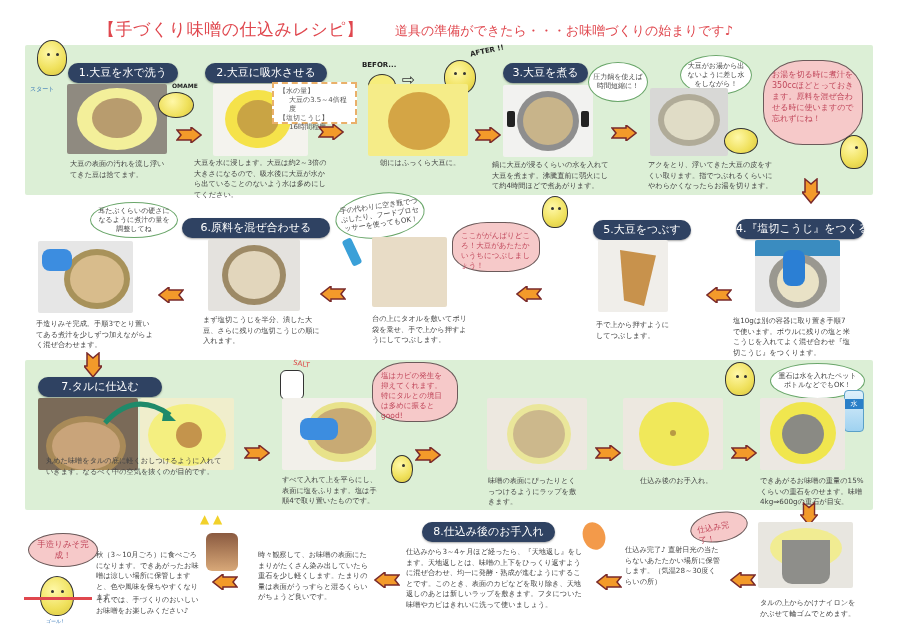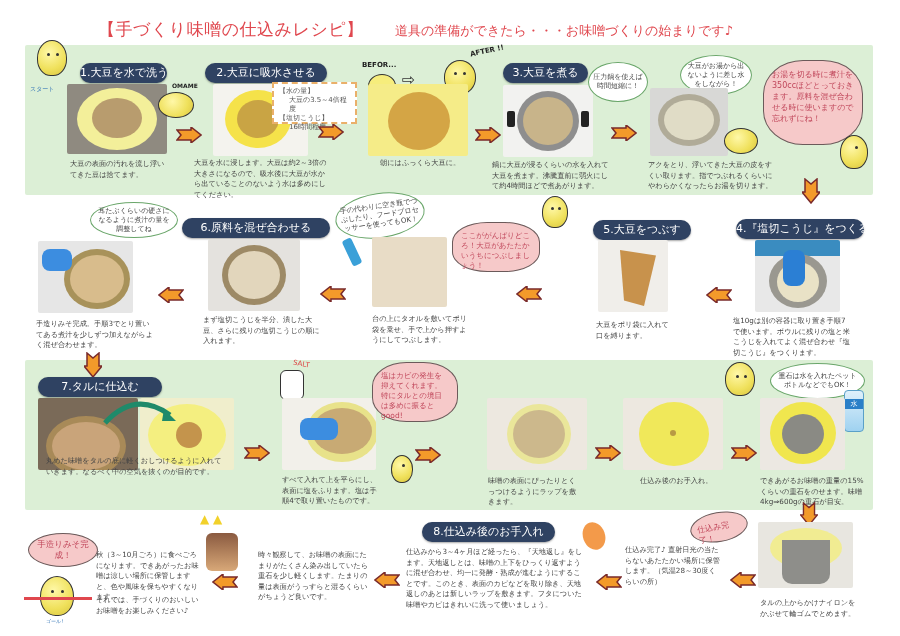--- a/index.html
+++ b/index.html
@@ -27,21 +27,21 @@
 
 <div class="band" style="left:25px;top:45px;width:848px;height:150px"></div>
 <div class="band" style="left:25px;top:360px;width:848px;height:150px"></div>
 
 <div class="bean" style="left:37px;top:40px;width:30px;height:36px">
     <div class="eye" style="left:9px;top:12px"></div>
     <div class="eye" style="left:18px;top:12px"></div>
   </div>
 <div class="abs" style="left:30px;top:85px;font-size:6px;color:#3a7ab8">スタート</div>
 
-<div class="pill" style="left:80px;top:63px;width:87px">1.大豆を水で洗う</div>
+<div class="pill" style="left:68px;top:63px;width:110px">1.大豆を水で洗う</div>
 <div class="photo" style="left:67px;top:84px;width:100px;height:70px;background:#8f8a80">
   <div class="bowl" style="left:10px;top:4px;width:80px;height:62px;background:#f3ef9a"></div>
   <div class="bowl" style="left:25px;top:14px;width:50px;height:40px;background:#b89c6e"></div>
 </div>
 <div class="abs" style="left:172px;top:82px;font-size:6px;font-weight:bold;color:#222">OMAME</div>
 <div class="bean" style="left:158px;top:92px;width:36px;height:26px;border-radius:50%"></div>
 <div class="cap" style="left:70px;top:159px;width:95px">大豆の表面の汚れを流し浮いてきた豆は捨てます。</div>
 
 <svg class="arrowR" style="left:176px;top:127px" width="26" height="16" viewBox="0 0 26 16">
     <path d="M1 3 H15 V0 L25 8 L15 16 V13 H1 L5 8 Z" fill="#f39a2a" stroke="#7a2a2a" stroke-width="1.5"></path>
@@ -121,21 +121,21 @@
 <div class="cap" style="left:733px;top:316px;width:118px">塩10gは別の容器に取り置き手順7で使います。ボウルに残りの塩と米こうじを入れてよく混ぜ合わせ『塩切こうじ』をつくります。</div>
 
 <svg class="arrowL" style="left:706px;top:287px" width="26" height="16" viewBox="0 0 26 16">
     <path d="M25 3 H11 V0 L1 8 L11 16 V13 H25 L21 8 Z" fill="#f39a2a" stroke="#7a2a2a" stroke-width="1.5"></path>
   </svg>
 
 <div class="pill" style="left:593px;top:220px;width:98px">5.大豆をつぶす</div>
 <div class="photo" style="left:598px;top:240px;width:70px;height:72px;background:#f0eeea">
   <div class="abs" style="left:18px;top:10px;width:40px;height:56px;background:#c8924c;clip-path:polygon(10% 0,100% 10%,70% 100%,20% 90%)"></div>
 </div>
-<div class="cap" style="left:596px;top:320px;width:80px">大豆をポリ袋に入れて口を縛ります。</div>
+<div class="cap" style="left:596px;top:320px;width:80px">手で上から押すようにしてつぶします。</div>
 
 <svg class="arrowL" style="left:516px;top:286px" width="26" height="16" viewBox="0 0 26 16">
     <path d="M25 3 H11 V0 L1 8 L11 16 V13 H25 L21 8 Z" fill="#f39a2a" stroke="#7a2a2a" stroke-width="1.5"></path>
   </svg>
 
 <div class="cloud" style="left:452px;top:222px;width:88px;height:50px;font-size:7.5px;line-height:10px">ここががんばりどころ！大豆があたたかいうちにつぶしましょう！</div>
 <div class="bean" style="left:542px;top:196px;width:26px;height:32px">
     <div class="eye" style="left:8px;top:10px"></div>
     <div class="eye" style="left:15px;top:10px"></div>
   </div>

